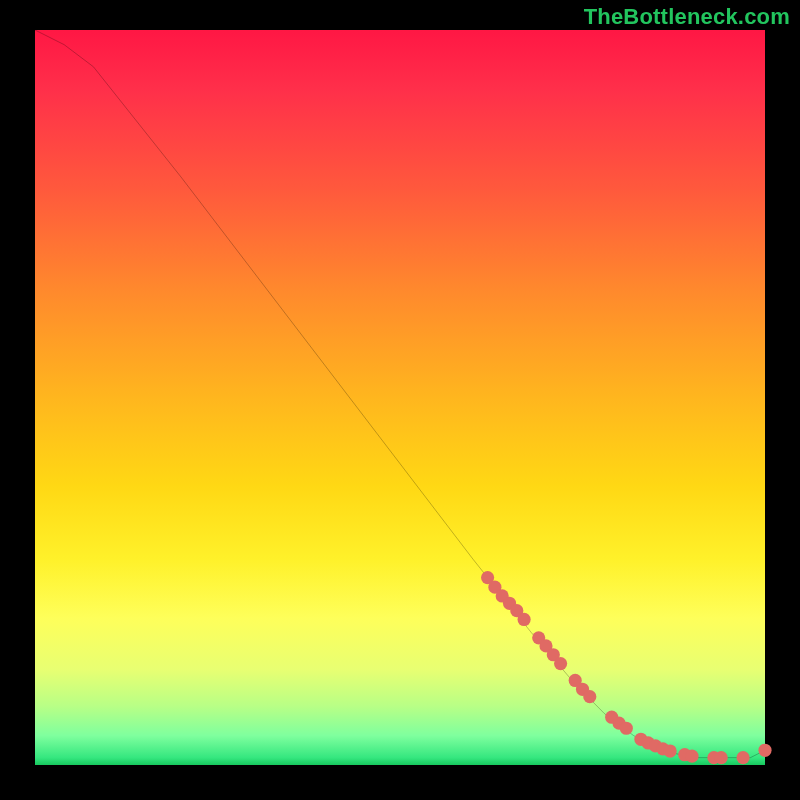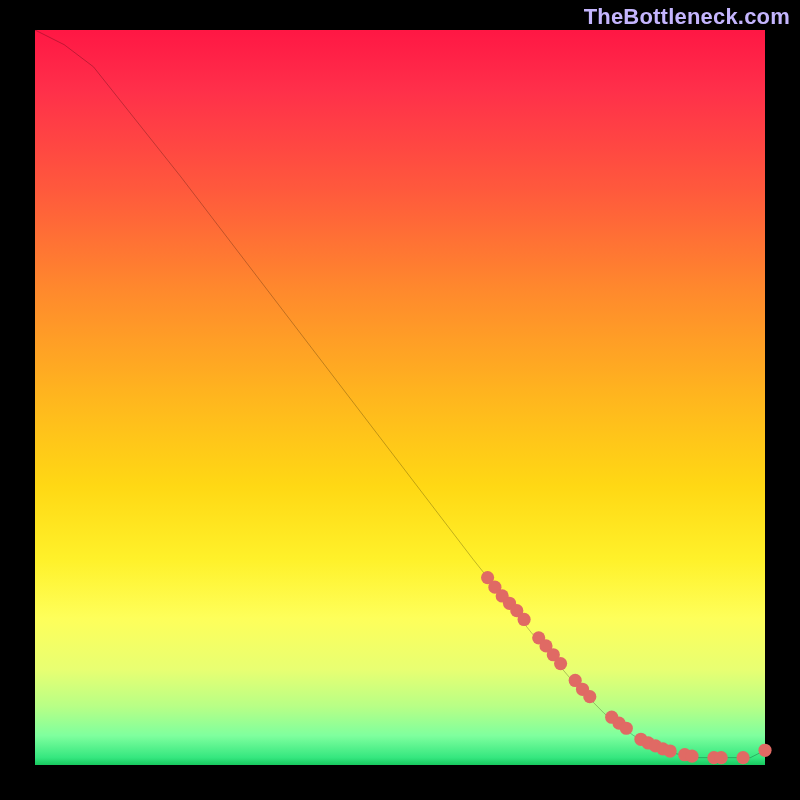--- a/index.html
+++ b/index.html
@@ -14,21 +14,21 @@
   .frame {
     position: relative;
     width: 800px;
     height: 800px;
     background: #000;
   }
   .attribution {
     position: absolute;
     top: 4px;
     right: 10px;
-    color: #c4b5fd;
+    color: #22c55e;
     font-size: 22px;
     font-weight: bold;
     font-family: Arial, sans-serif;
     letter-spacing: 0.2px;
   }
   .plot-area {
     position: absolute;
     left: 35px;
     top: 30px;
     width: 730px;

